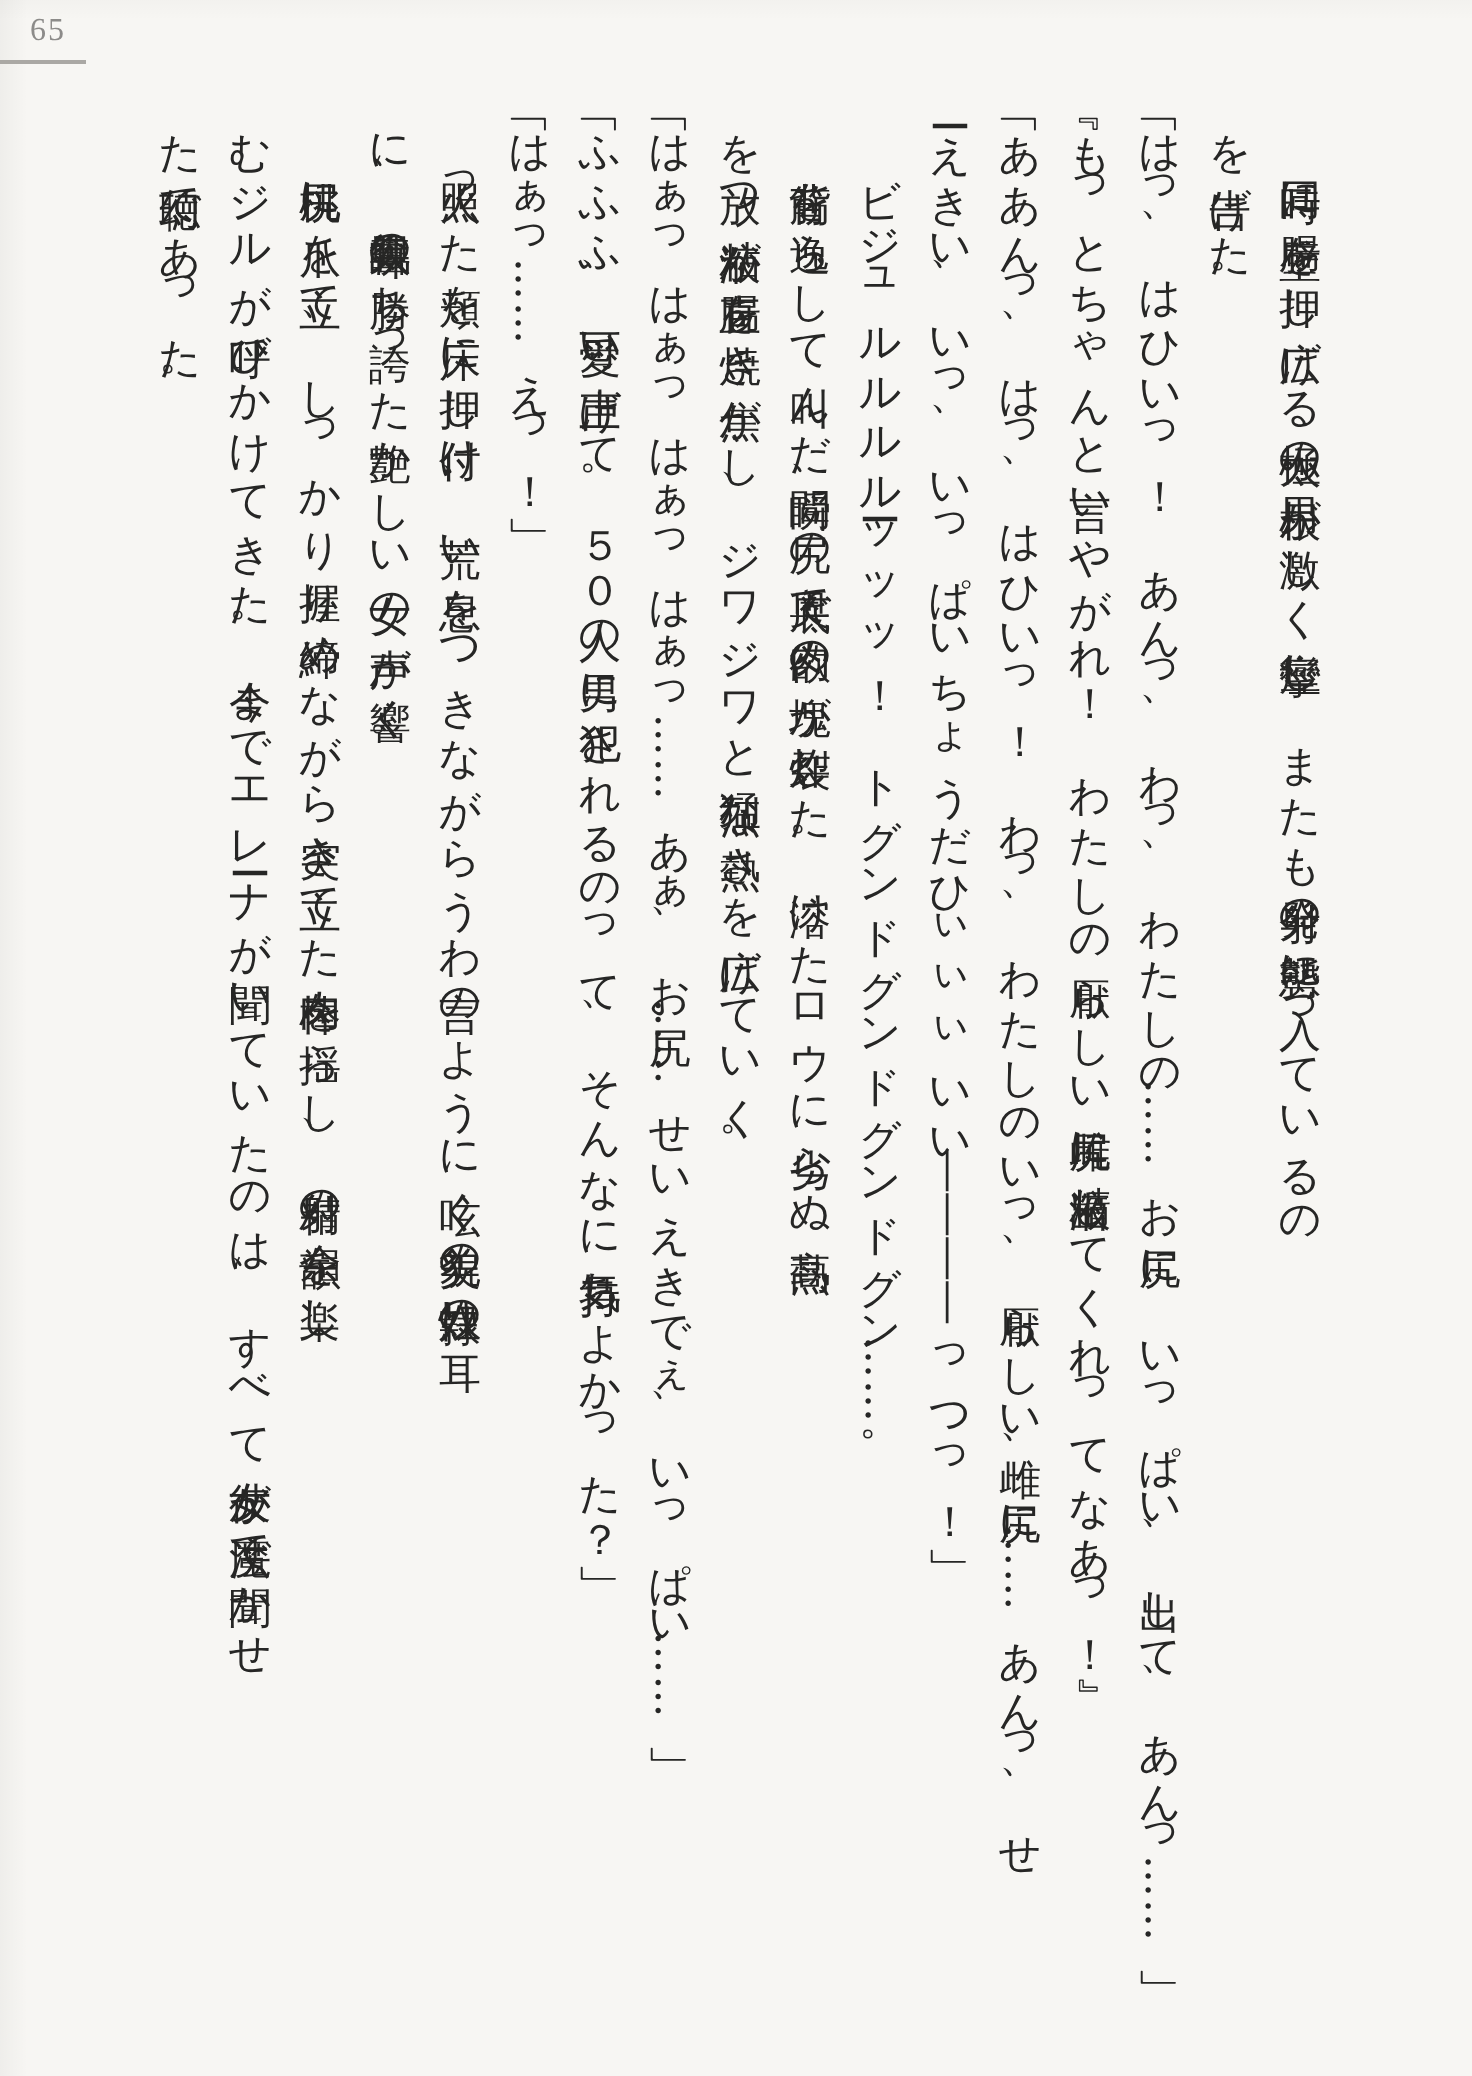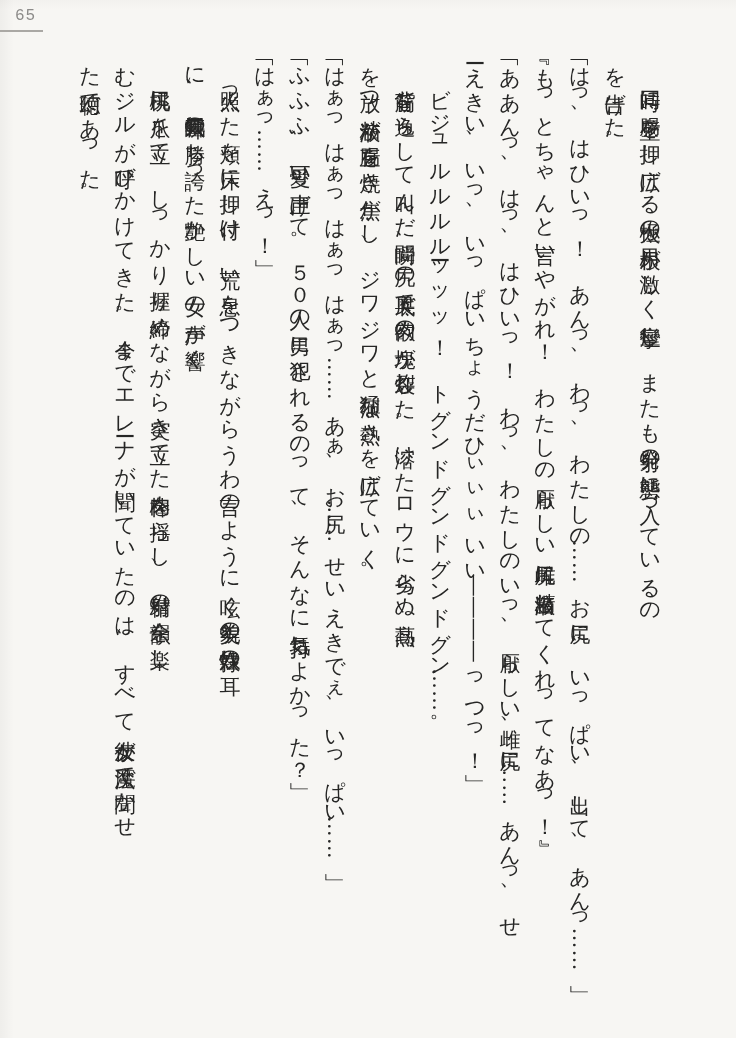--- a/index.html
+++ b/index.html
@@ -18,21 +18,21 @@
                       linear-gradient(180deg, rgba(0,0,0,0.02) 0px, rgba(0,0,0,0.0) 10px);
     overflow: hidden;
   }
   .page-number {
     position: absolute;
     top: 7px;
     left: 15px;
     font-size: 16px;
     letter-spacing: 1px;
     color: #8c8b89;
-    font-family: Liberation Mono, monospace;
+    font-family: Liberation Serif, serif;
   }
   .page-number-rule {
     position: absolute;
     top: 30px;
     left: 0;
     width: 43px;
     height: 2px;
     background: #aaa8a4;
   }
   .text-block {

